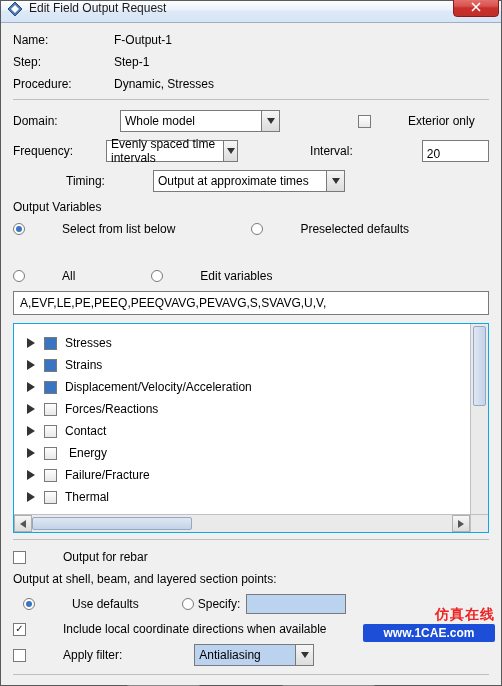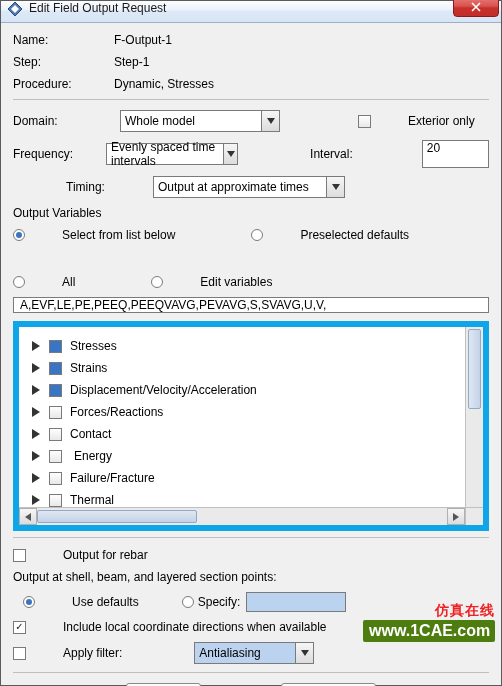--- a/index.html
+++ b/index.html
@@ -32,45 +32,45 @@
     background: linear-gradient(to bottom, #f6f6f6, #dcdcdc);
     display: flex; align-items: center; justify-content: center; margin-left: auto;
   }
   .sel .arrow svg { width: 8px; height: 6px; }
   .chk { width: 13px; height: 13px; border: 1px solid #7a7a7a; background: #fff; display: inline-flex; align-items: center; justify-content: center; margin-right: 4px; vertical-align: middle; }
   .chk.on { background: #fff; }
   .chk.on::after { content: "✓"; font-size: 10px; color: #222; line-height: 10px; }
   .chk.box { background: linear-gradient(to bottom,#fefefe,#e8e8e8); }
   .chk.box.on::after { content: ""; }
   .chk.box.on { background: #3a75c4; }
-  .txt { height: 28px; border: 1px solid #7a7a7a; background: #fff; padding: 0 4px; display: flex; align-items: flex-start; }
+  .txt { height: 22px; border: 1px solid #7a7a7a; background: #fff; padding: 0 4px; display: flex; align-items: flex-end; }
   .hr { border: 0; border-top: 1px solid #bfbfbf; margin: 6px 0 10px 0; }
   .radio { width: 12px; height: 12px; border: 1px solid #7a7a7a; border-radius: 50%; background: #fff; display: inline-flex; align-items: center; justify-content: center; margin-right: 4px; vertical-align: middle; }
   .radio.on::after { content: ""; width: 6px; height: 6px; background: #3a75c4; border-radius: 50%; }
-  .longinput { width: 100%; height: 16px; border: 1px solid #7a7a7a; background: #fff; padding: 0 6px; display: flex; align-items: center; margin-top: 8px; }
-  .treebox { margin-top: 8px; border: 6px solid #0ea5e9; background: #fff; height: 210px; position: relative; overflow: hidden; }
+  .longinput { width: 100%; height: 24px; border: 1px solid #7a7a7a; background: #fff; padding: 0 6px; display: flex; align-items: center; margin-top: 8px; }
+  .treebox { margin-top: 8px; border: 1px solid #0ea5e9; background: #fff; height: 210px; position: relative; overflow: hidden; }
   .treeinner { position: absolute; inset: 0 18px 18px 0; overflow: hidden; padding: 8px 6px; }
   .treerow { display: flex; align-items: center; height: 22px; padding-left: 6px; }
   .tri { width: 10px; height: 10px; margin-right: 8px; display: flex; align-items: center; justify-content: center;}
   .tri svg { width: 8px; height: 10px; }
   .vscroll { position: absolute; top: 0; right: 0; bottom: 18px; width: 18px; background: #eaeaea; border-left: 1px solid #c0c0c0; }
   .vthumb { position: absolute; left: 2px; right: 2px; top: 2px; height: 80px; background: linear-gradient(to right,#dfe7f2,#c4d3e8); border: 1px solid #94a8c4; border-radius: 2px; }
   .hscroll { position: absolute; left: 0; right: 18px; bottom: 0; height: 18px; background: #eaeaea; border-top: 1px solid #c0c0c0; }
   .hthumb { position: absolute; top: 2px; bottom: 2px; left: 18px; width: 160px; background: linear-gradient(to bottom,#dfe7f2,#c4d3e8); border: 1px solid #94a8c4; border-radius: 2px; }
   .hbtn { position: absolute; top: 0; bottom: 0; width: 18px; background: linear-gradient(to bottom,#f6f6f6,#dcdcdc); border: 1px solid #b0b0b0; display: flex; align-items: center; justify-content: center;}
   .hbtn.l { left: 0; } .hbtn.r { right: 0; }
   .corner { position: absolute; right: 0; bottom: 0; width: 18px; height: 18px; background: #eaeaea; border-left:1px solid #c0c0c0; border-top:1px solid #c0c0c0;}
   .btn { height: 24px; border: 1px solid #8a8a8a; background: linear-gradient(to bottom,#fdfdfd,#e3e3e3); border-radius: 3px; padding: 0 28px; }
   .footer { display: flex; justify-content: center; gap: 80px; margin-top: 10px; }
   .small-sel { height: 22px; }
   .blueinput { width: 100px; height: 20px; background: #bcd3ef; border: 1px solid #7a7a7a; }
   .specpair { display: inline-flex; align-items: center; margin-left: 10px; }
   .watermark { position: absolute; right: 6px; bottom: 43px; width: 132px; }
   .wm-top { color: #e22; font-size: 14px; font-weight: bold; text-align: right; letter-spacing: 1px;}
-  .wm-bot { background: #4d7c0f; color: #fff; font-size: 16px; padding: 2px 6px; text-align: center; font-weight: bold; border-radius: 2px;}
+  .wm-bot { background: #1d4ed8; color: #fff; font-size: 12px; padding: 2px 6px; text-align: center; font-weight: bold; border-radius: 2px;}
   .check-filled { background:#3a75c4; }
 </style>
 </head>
 <body>
 
 <div class="window">
   <div class="titlebar">
     <span class="icon">
       <svg viewBox="0 0 16 16">
           <polygon points="8,1 15,8 8,15 1,8" fill="#4a78b8" stroke="#2a4a78"></polygon>

